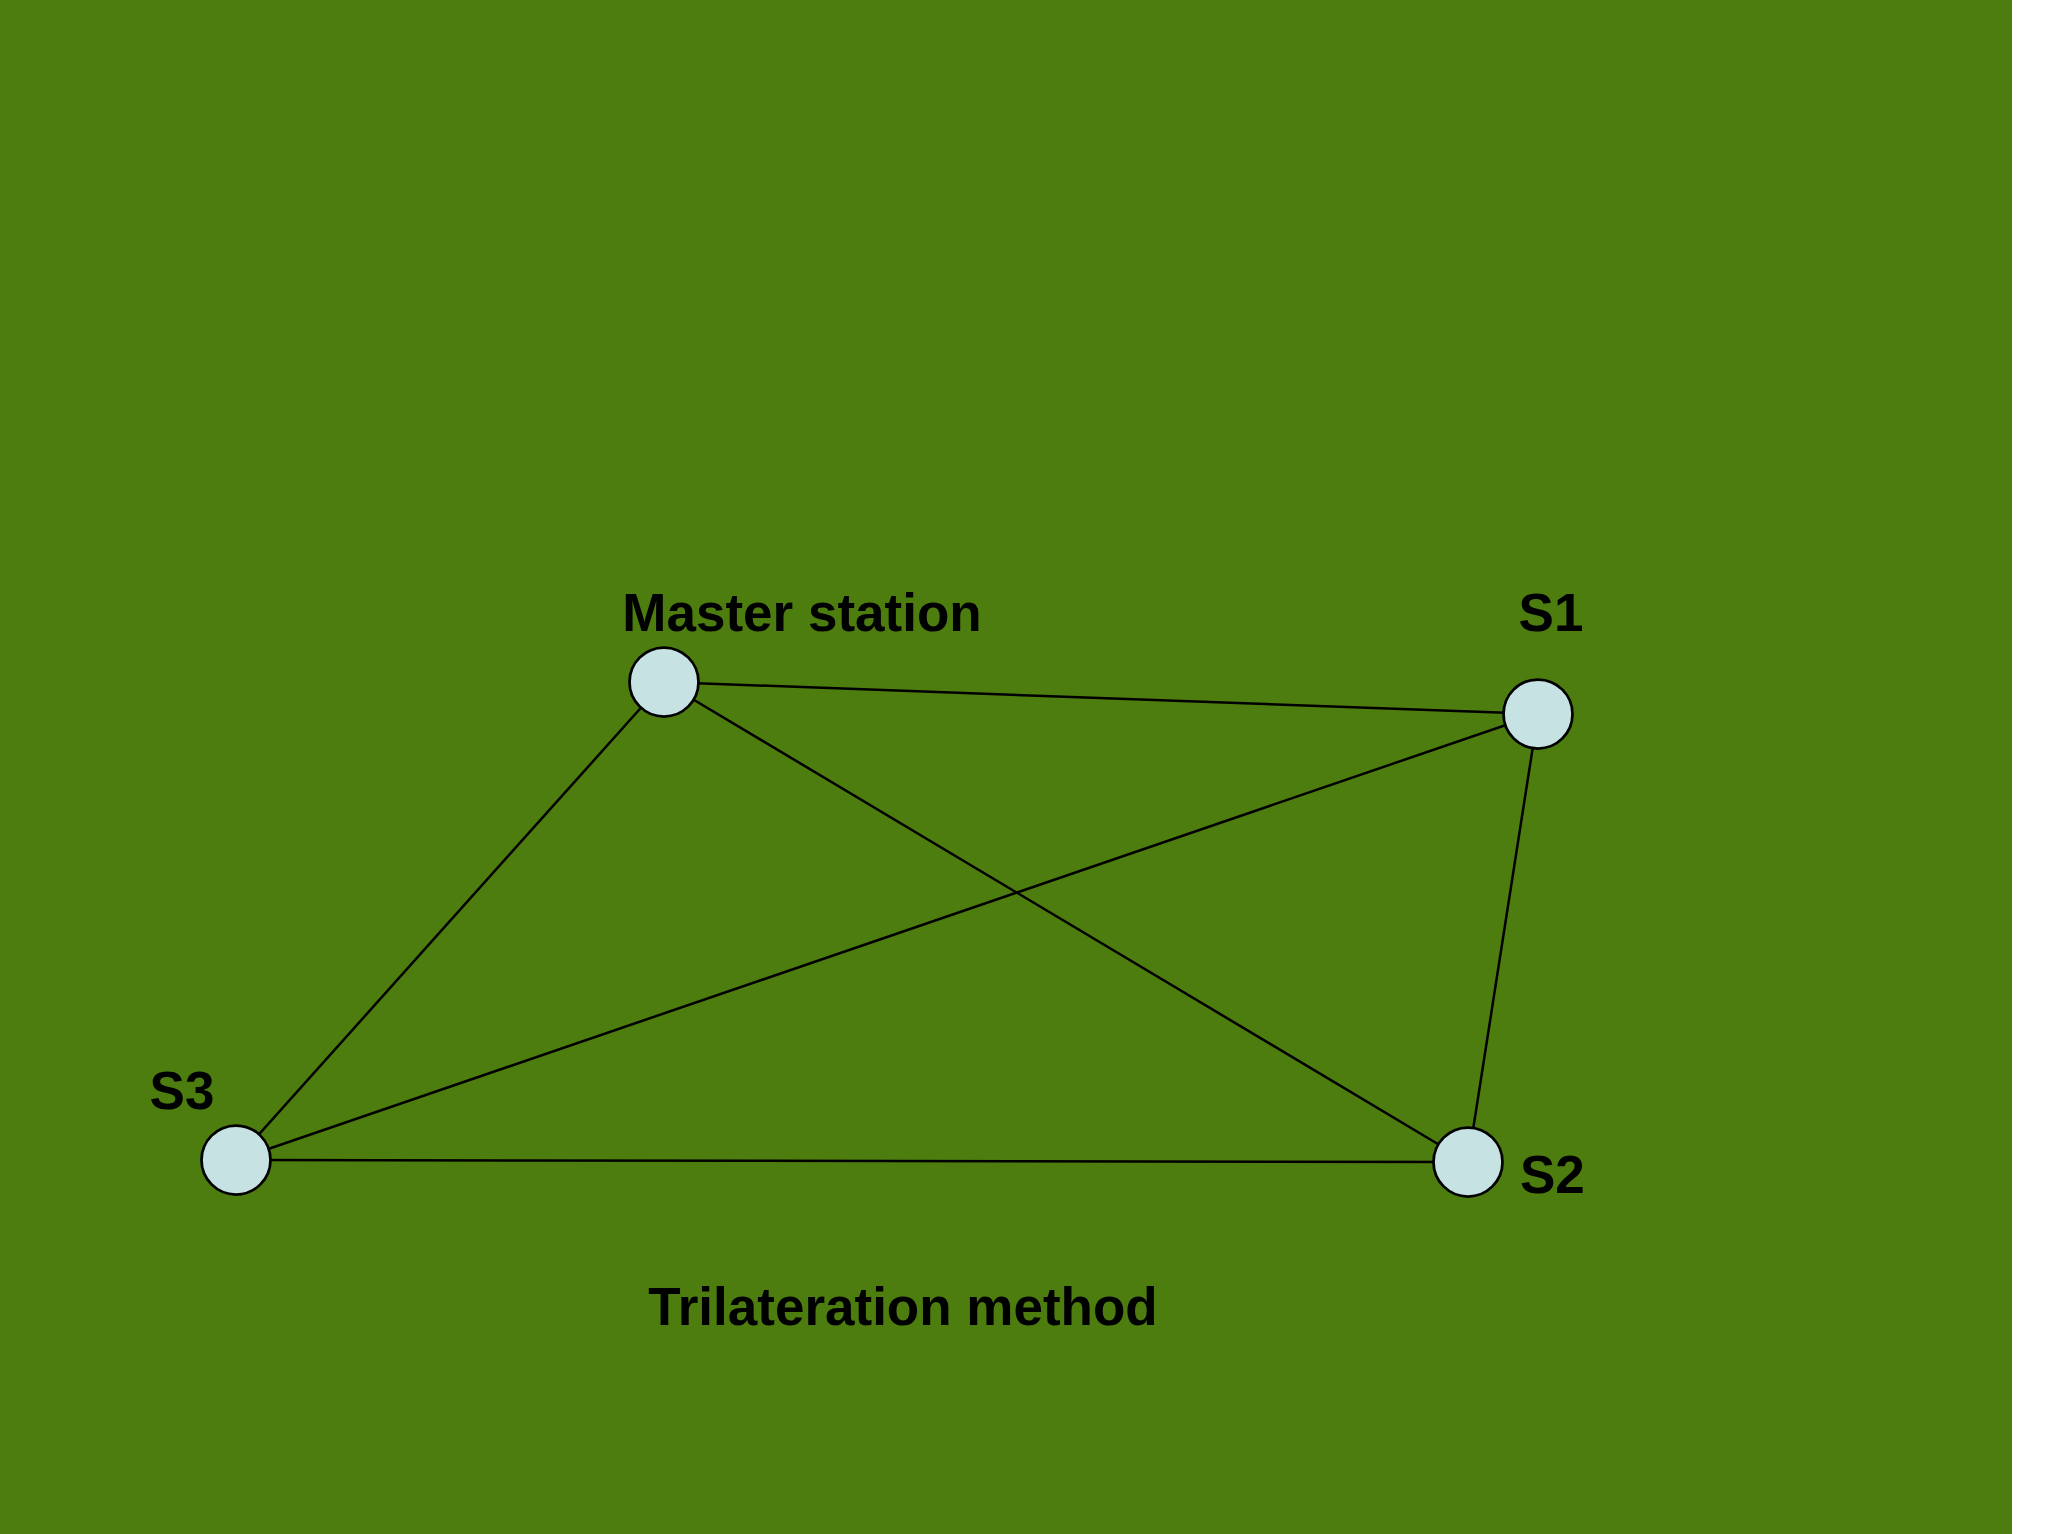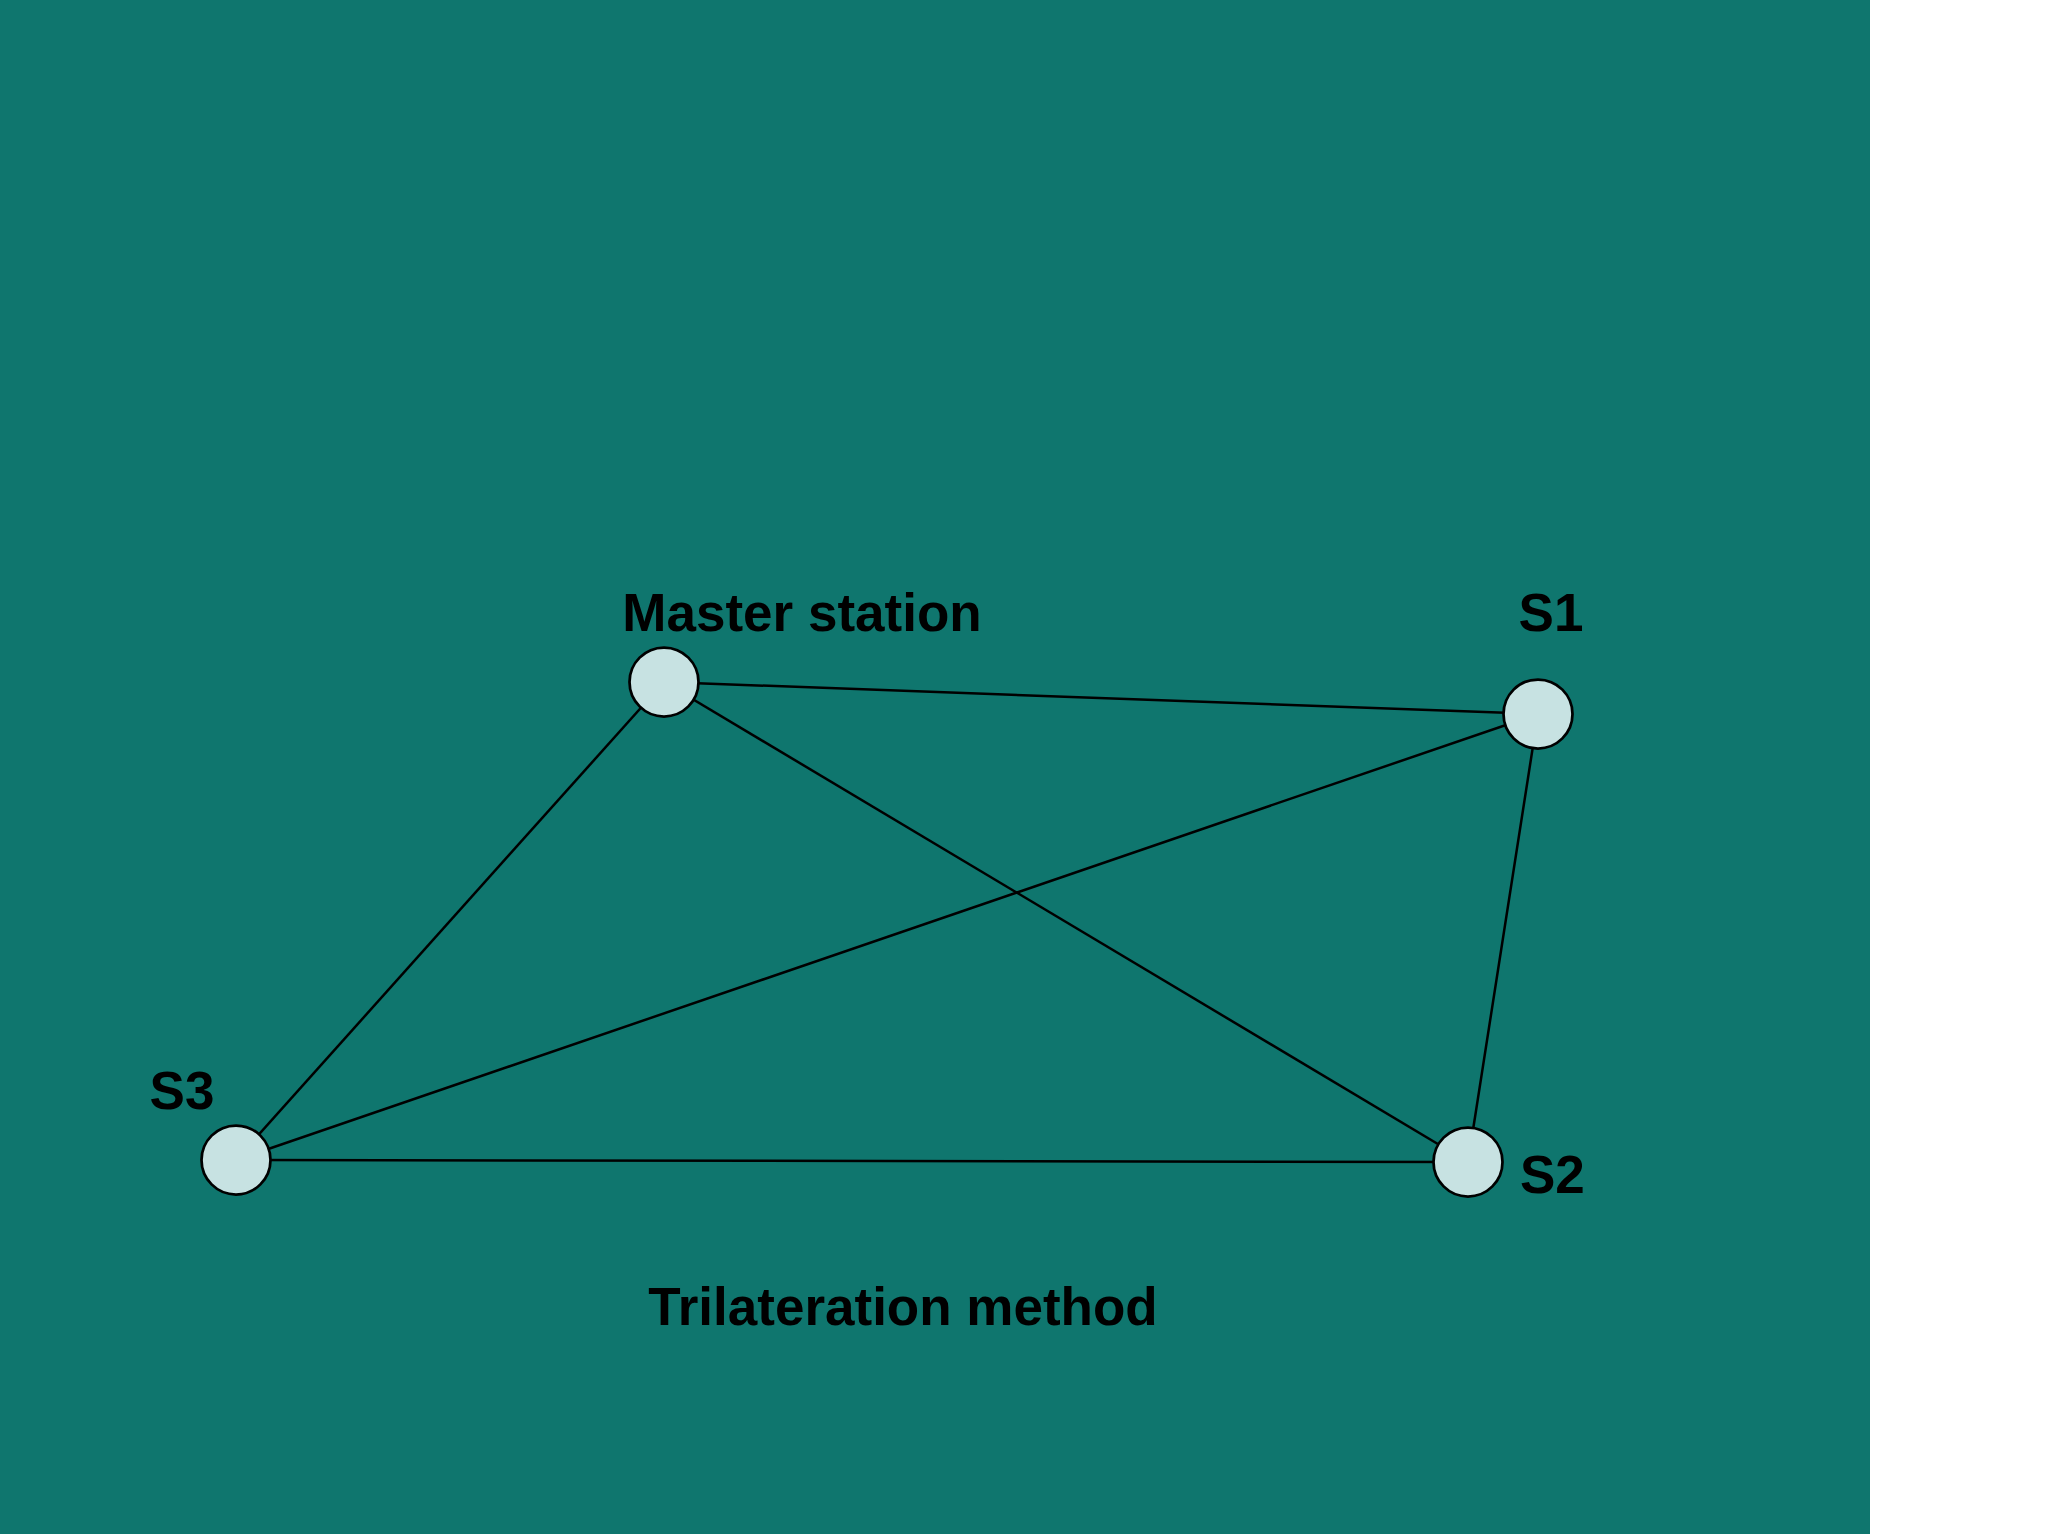--- a/index.html
+++ b/index.html
@@ -5,23 +5,23 @@
   html, body {
     margin: 0;
     padding: 0;
     width: 2048px;
     height: 1534px;
     background: #ffffff;
     overflow: hidden;
   }
   .canvas-wrap {
     position: relative;
-    width: 1870px;
+    width: 2012px;
     height: 1534px;
-    background: #0f766e;
+    background: #4d7c0f;
   }
   svg.diagram {
     display: block;
     width: 2048px;
     height: 1534px;
   }
   .node-label, .caption {
     font-family: "Liberation Sans", "DejaVu Sans", sans-serif;
     font-weight: bold;
     font-size: 53px;

